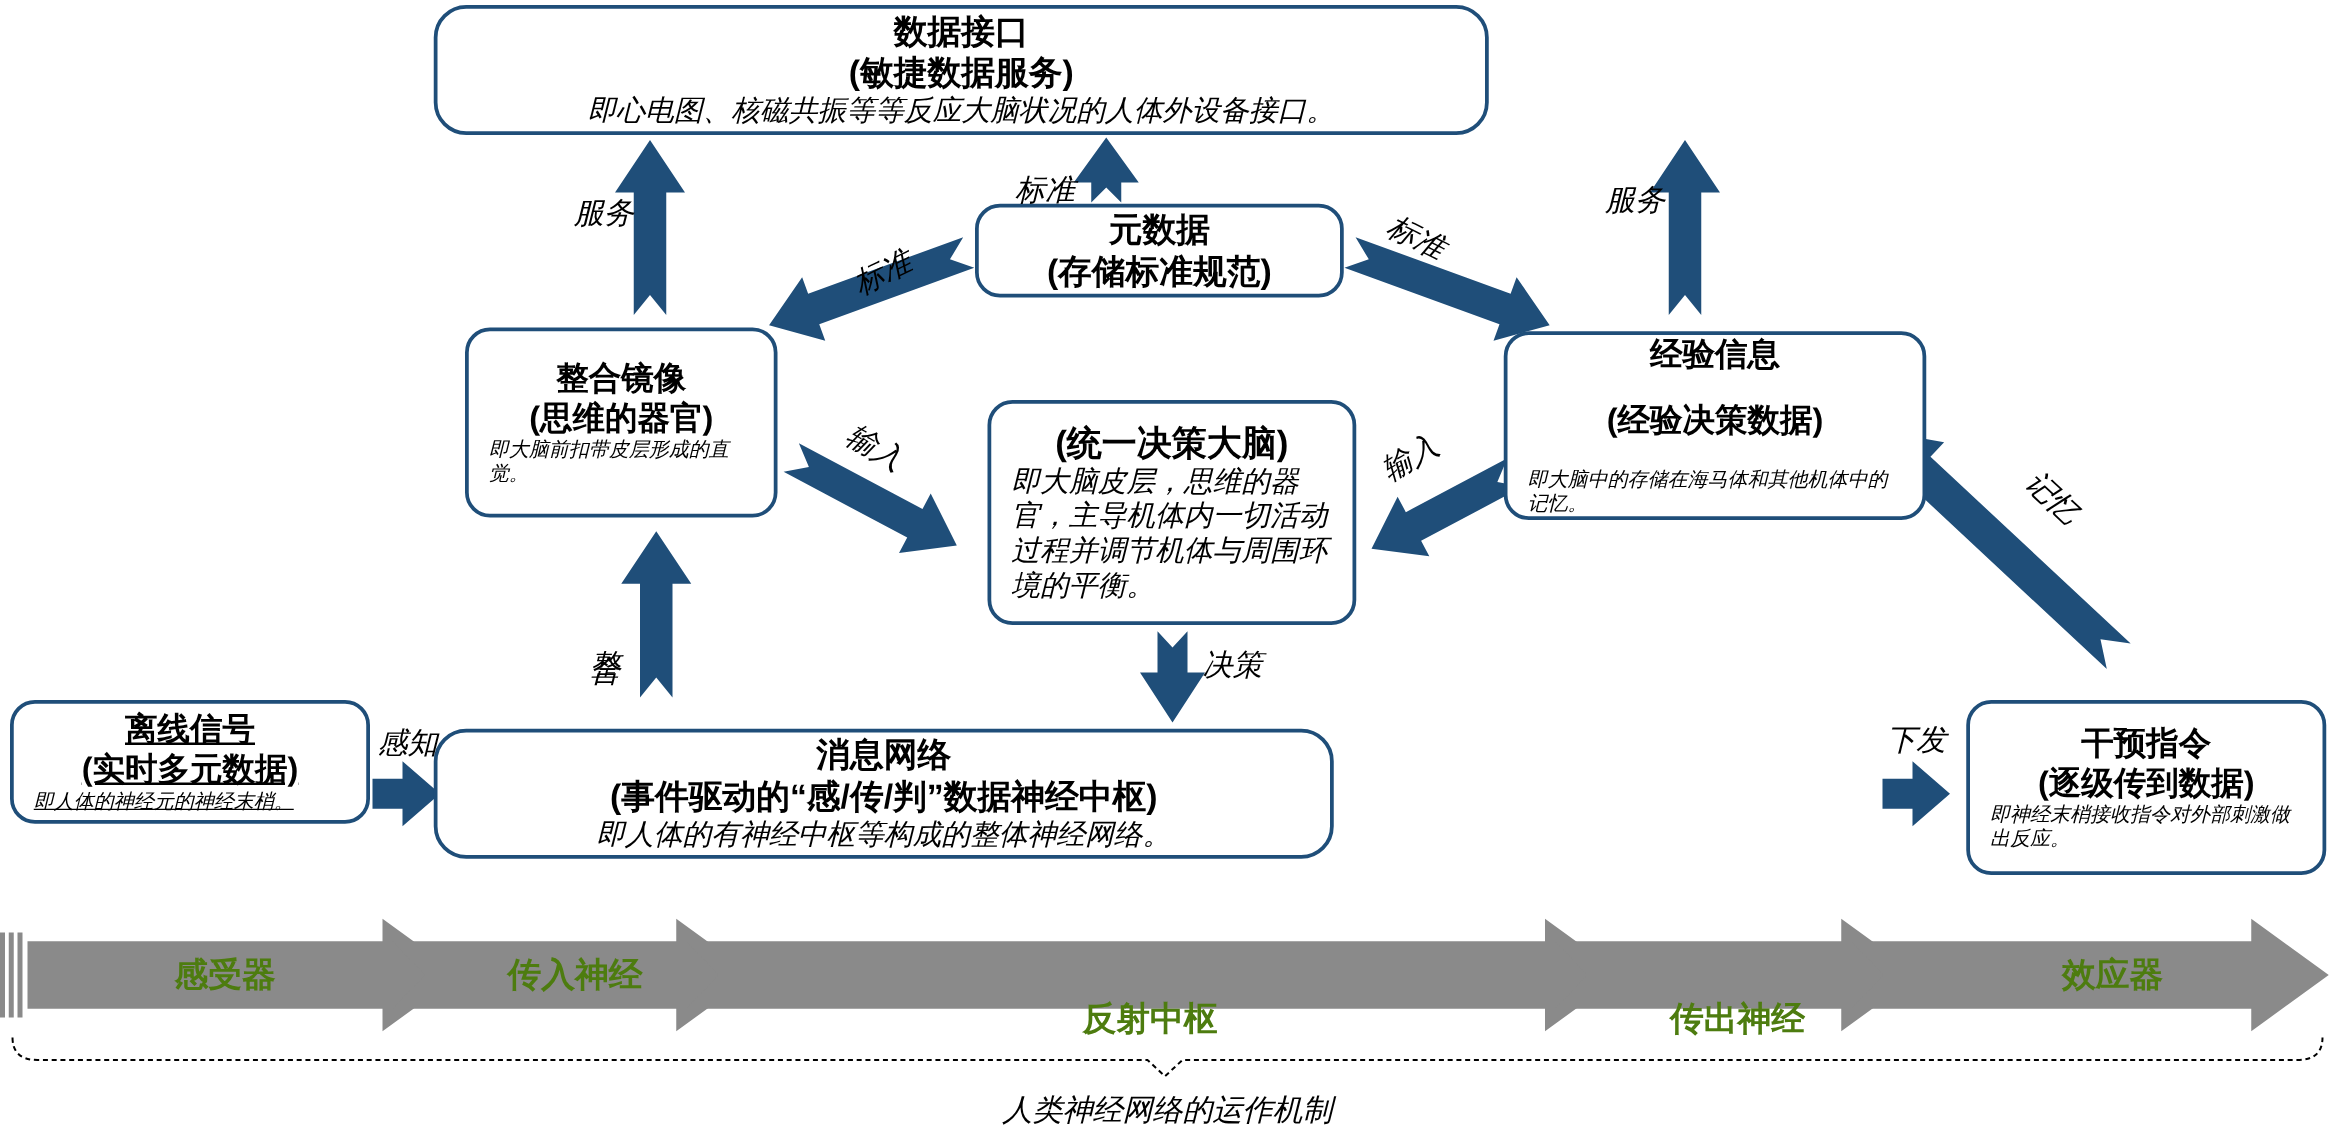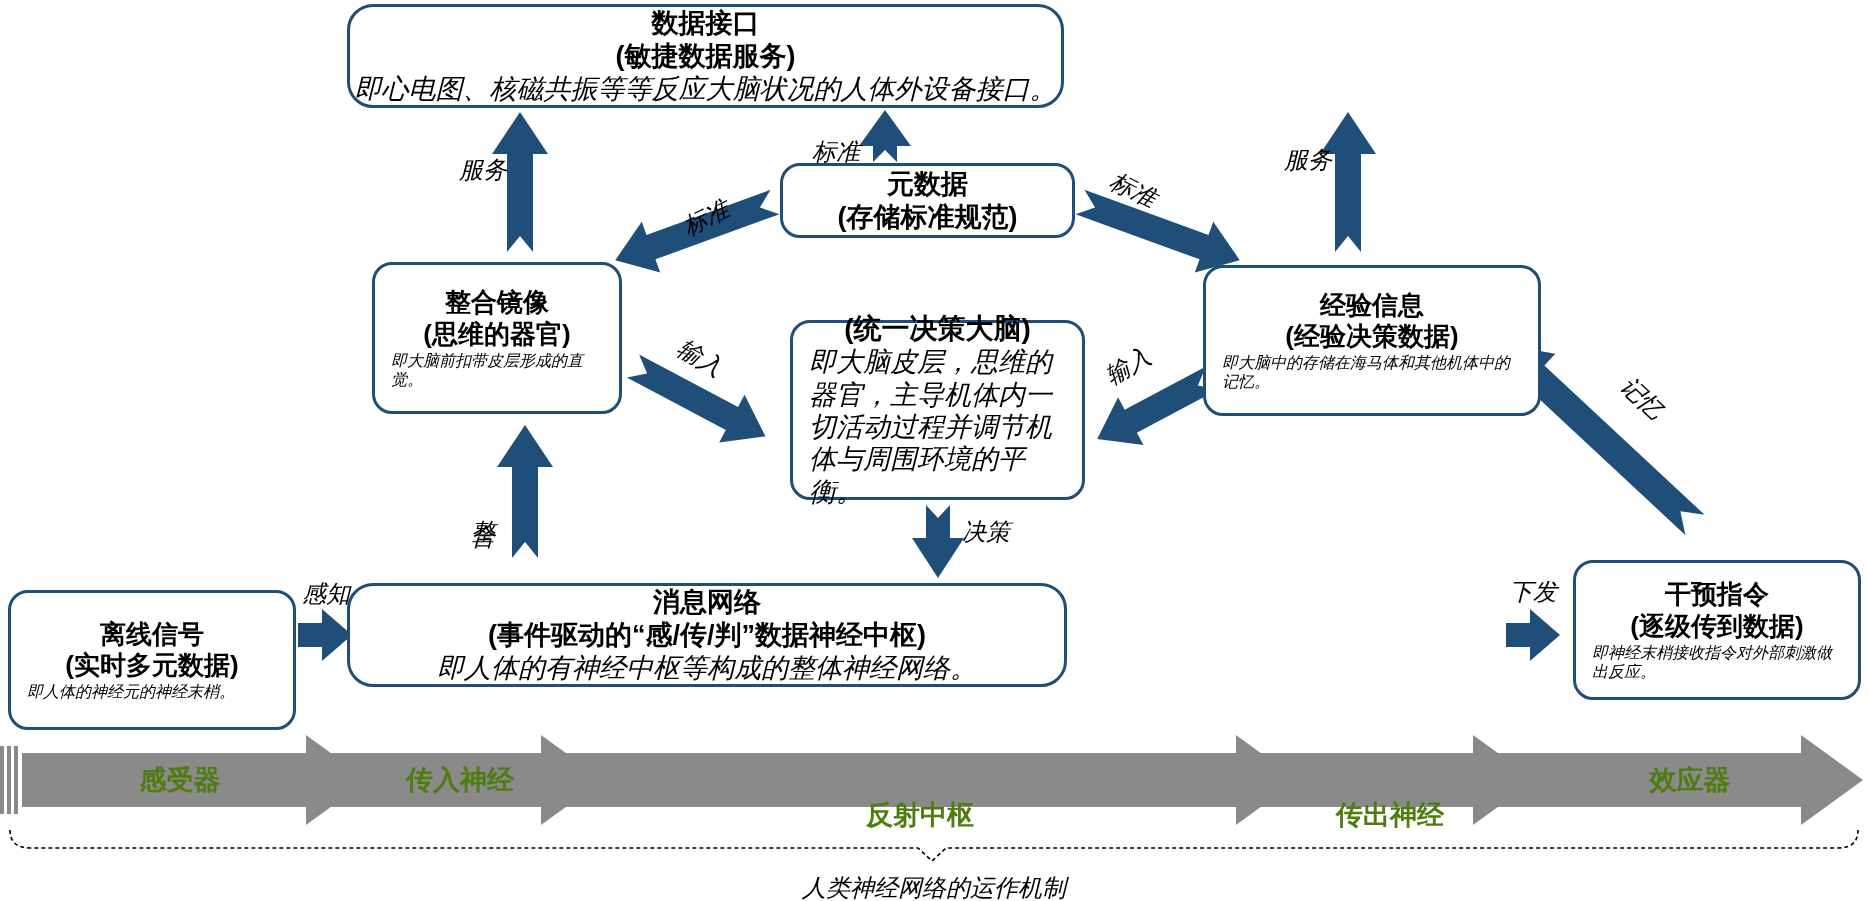--- a/index.html
+++ b/index.html
@@ -6,21 +6,21 @@
   .stage{position:relative;width:1869px;height:901px;background:#fff;overflow:hidden;
          font-family:"Liberation Sans",sans-serif;color:#000;}
   .layer{position:absolute;left:0;top:0;}
   .box{position:absolute;background:#fff;border:3px solid #1f4e79;box-sizing:border-box;
        display:flex;flex-direction:column;justify-content:center;}
   .box .title{font-weight:bold;text-align:center;line-height:1.22;}
   .box .desc{font-style:italic;line-height:1.2;}
   .big{border-radius:26px;}
   .small{border-radius:20px;}
   .t27{font-size:27px;} .t26{font-size:26px;} .t28{font-size:28px;}
-  .d24{font-size:27px;} .d22{font-size:16px;}
+  .d24{font-size:23px;} .d22{font-size:16px;}
   .desc.center{text-align:center;}
   .desc.left{text-align:left;padding:0 16px;}
   .albl{position:absolute;font-style:italic;font-size:24px;white-space:nowrap;
         transform:translate(-50%,-50%);}
   .vert{writing-mode:vertical-rl;letter-spacing:4px;}
   .chev-label{position:absolute;color:#4d7c0f;font-weight:bold;font-size:27px;
               transform:translate(-50%,-50%);white-space:nowrap;}
   .caption{position:absolute;font-style:italic;font-size:24px;transform:translate(-50%,0);
            white-space:nowrap;}
 </style>
@@ -55,21 +55,21 @@
       <polygon points="22,753 306,753 306,735 368,780 306,825 306,807 22,807"></polygon>
       <polygon points="314,753 541,753 541,735 603,780 541,825 541,807 314,807 340,780"></polygon>
       <polygon points="549,753 1236,753 1236,735 1298,780 1236,825 1236,807 549,807 575,780"></polygon>
       <polygon points="1244,753 1473,753 1473,735 1535,780 1473,825 1473,807 1244,807 1270,780"></polygon>
       <polygon points="1481,753 1801,753 1801,735 1863,780 1801,825 1801,807 1481,807 1507,780"></polygon>
     </g>
 
     <path d="M 10,830 Q 10,848 30,848 L 918,848 L 932,861 L 946,848 L 1838,848 Q 1858,848 1858,830" fill="none" stroke="#000" stroke-width="1.6" stroke-dasharray="4 3"></path>
   </svg>
 
-  <div class="box big" style="left:347px;top:4px;width:717px;height:104px;">
+  <div class="box big" style="left:347px;top:4px;width:844px;height:104px;">
     <div class="title t27">数据接口</div>
     <div class="title t27">(敏捷数据服务)</div>
     <div class="desc center d24">即心电图、核磁共振等等反应大脑状况的人体外设备接口。</div>
   </div>
 
   <div class="box small" style="left:780px;top:163px;width:295px;height:75px;">
     <div class="title t27">元数据</div>
     <div class="title t27">(存储标准规范)</div>
   </div>
 
@@ -77,27 +77,27 @@
     <div class="title t26">整合镜像</div>
     <div class="title t26">(思维的器官)</div>
     <div class="desc left d22">即大脑前扣带皮层形成的直觉。</div>
   </div>
 
   <div class="box small" style="left:790px;top:320px;width:295px;height:180px;">
     <div class="title t28">(统一决策大脑)</div>
     <div class="desc left d24">即大脑皮层，思维的器官，主导机体内一切活动过程并调节机体与周围环境的平衡。</div>
   </div>
 
-  <div class="box small" style="left:1203px;top:265px;width:338px;height:151px;">
+  <div class="box small" style="left:1203px;top:265px;width:338px;height:151px;justify-content:space-between;">
     <div class="title t26">经验信息</div>
     <div class="title t26">(经验决策数据)</div>
     <div class="desc left d22">即大脑中的存储在海马体和其他机体中的记忆。</div>
   </div>
 
-  <div class="box small" style="left:8px;top:590px;width:288px;height:140px;">
+  <div class="box small" style="left:8px;top:560px;width:288px;height:99px;text-decoration:underline;">
     <div class="title t26">离线信号</div>
     <div class="title t26">(实时多元数据)</div>
     <div class="desc left d22">即人体的神经元的神经末梢。</div>
   </div>
 
   <div class="box big" style="left:347px;top:583px;width:720px;height:104px;">
     <div class="title t27">消息网络</div>
     <div class="title t27">(事件驱动的“感/传/判”数据神经中枢)</div>
     <div class="desc center d24">即人体的有神经中枢等构成的整体神经网络。</div>
   </div>

